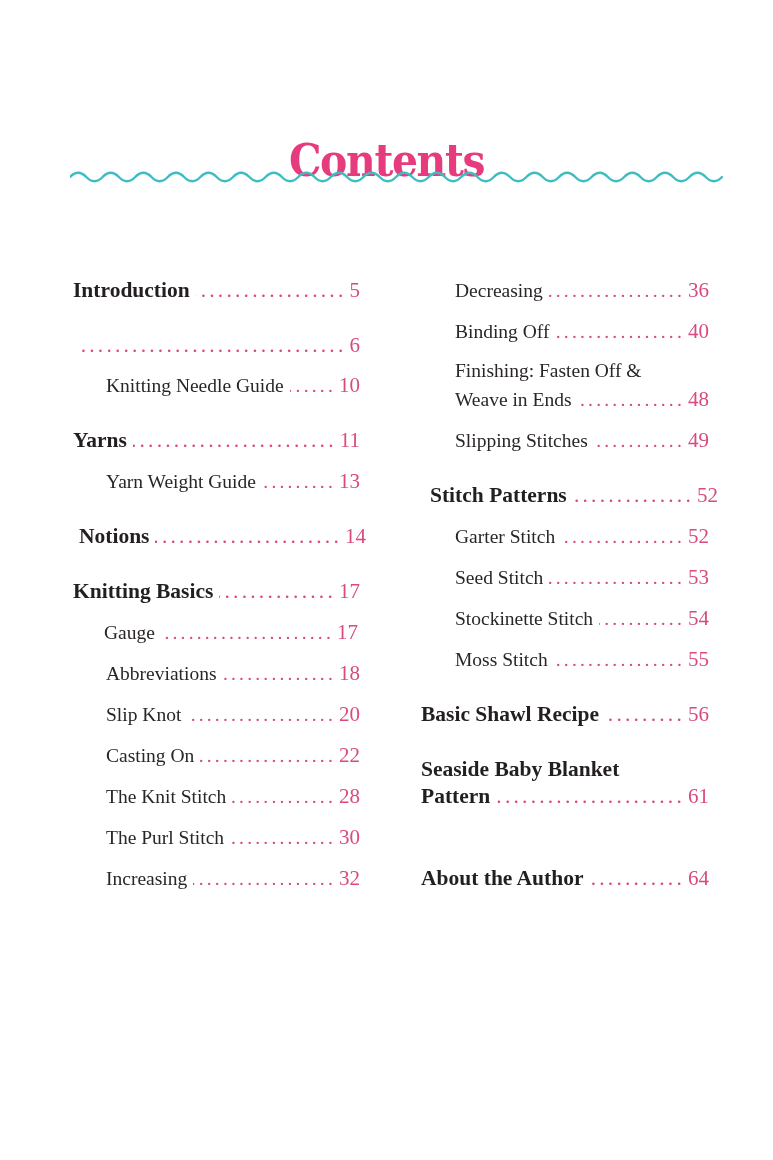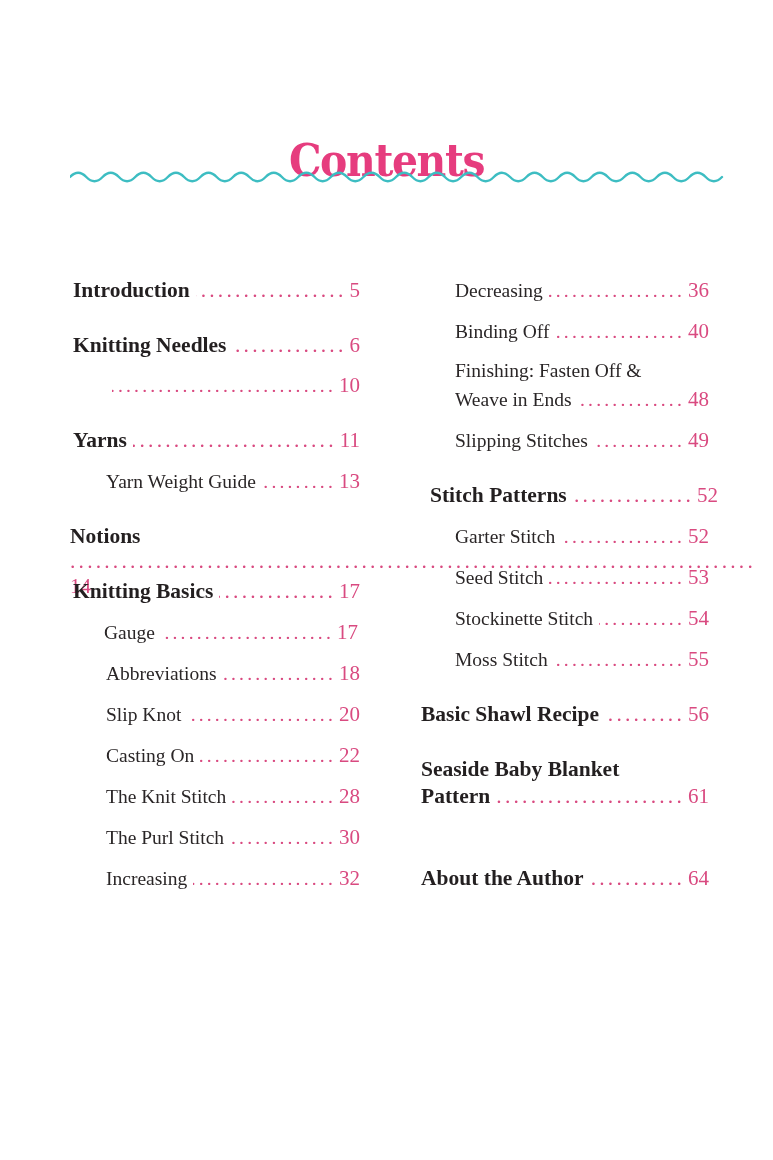--- a/index.html
+++ b/index.html
@@ -89,39 +89,39 @@
     <path id="wave-path" fill="none" stroke="#3dbdc2" stroke-width="2.4" stroke-linecap="round" d="M 0 9 Q 8.15 0.5999999999999996 16.3 9 Q 24.450000000000003 17.4 32.6 9 Q 40.75 0.5999999999999996 48.900000000000006 9 Q 57.050000000000004 17.4 65.2 9 Q 73.35000000000001 0.5999999999999996 81.5 9 Q 89.65 17.4 97.80000000000001 9 Q 105.95000000000002 0.5999999999999996 114.10000000000001 9 Q 122.25000000000001 17.4 130.4 9 Q 138.55 0.5999999999999996 146.70000000000002 9 Q 154.85000000000002 17.4 163 9 Q 171.15 0.5999999999999996 179.3 9 Q 187.45 17.4 195.6 9 Q 203.75000000000003 0.5999999999999996 211.90000000000003 9 Q 220.05 17.4 228.20000000000002 9 Q 236.35000000000002 0.5999999999999996 244.50000000000003 9 Q 252.65000000000003 17.4 260.8 9 Q 268.95 0.5999999999999996 277.1 9 Q 285.25 17.4 293.40000000000003 9 Q 301.55 0.5999999999999996 309.70000000000005 9 Q 317.85 17.4 326.00000000000006 9 Q 334.15 0.5999999999999996 342.3 9 Q 350.45 17.4 358.6 9 Q 366.75 0.5999999999999996 374.90000000000003 9 Q 383.05 17.4 391.20000000000005 9 Q 399.35 0.5999999999999996 407.50000000000006 9 Q 415.65000000000003 17.4 423.80000000000007 9 Q 431.95 0.5999999999999996 440.1 9 Q 448.25 17.4 456.40000000000003 9 Q 464.55 0.5999999999999996 472.70000000000005 9 Q 480.85 17.4 489.00000000000006 9 Q 497.15 0.5999999999999996 505.3 9 Q 513.45 17.4 521.6 9 Q 529.75 0.5999999999999996 537.9 9 Q 546.0500000000001 17.4 554.2 9 Q 562.35 0.5999999999999996 570.5 9 Q 578.6500000000001 17.4 586.8000000000001 9 Q 594.95 0.5999999999999996 603.1 9 Q 611.2500000000001 17.4 619.4000000000001 9 Q 627.55 0.5999999999999996 635.6999999999999 9 Q 643.85 17.4 652 9"></path>
   </svg>
 
   <div class="toc-column" id="left-col">
       <div class="toc-entry level-1" style="left: 73px; width: 287px; top: 278px;">
         <span class="toc-label">Introduction</span>
         <span class="toc-dots">................................................................................</span>
         <span class="toc-page">5</span>
       </div>
       <div class="toc-entry level-1" style="left: 73px; width: 287px; top: 333px;">
-        <span class="toc-label">Knitting Needles</span>
         <span class="toc-dots">................................................................................</span>
         <span class="toc-page">6</span>
       </div>
       <div class="toc-entry level-2" style="left: 106px; width: 254px; top: 373px;">
+        <span class="toc-label">Knitting Needle Guide</span>
         <span class="toc-dots">................................................................................</span>
         <span class="toc-page">10</span>
       </div>
       <div class="toc-entry level-1" style="left: 73px; width: 287px; top: 428px;">
         <span class="toc-label">Yarns</span>
         <span class="toc-dots">................................................................................</span>
         <span class="toc-page">11</span>
       </div>
       <div class="toc-entry level-2" style="left: 106px; width: 254px; top: 469px;">
         <span class="toc-label">Yarn Weight Guide</span>
         <span class="toc-dots">................................................................................</span>
         <span class="toc-page">13</span>
       </div>
-      <div class="toc-entry level-1" style="left: 64px; width: 287px; top: 524px; flex-direction: column;">
+      <div class="toc-entry level-1" style="left: 79px; width: 287px; top: 524px;">
         <span class="toc-label">Notions</span>
         <span class="toc-dots">................................................................................</span>
         <span class="toc-page">14</span>
       </div>
       <div class="toc-entry level-1" style="left: 73px; width: 287px; top: 579px;">
         <span class="toc-label">Knitting Basics</span>
         <span class="toc-dots">................................................................................</span>
         <span class="toc-page">17</span>
       </div>
       <div class="toc-entry level-2" style="left: 104px; width: 254px; top: 620px;">

